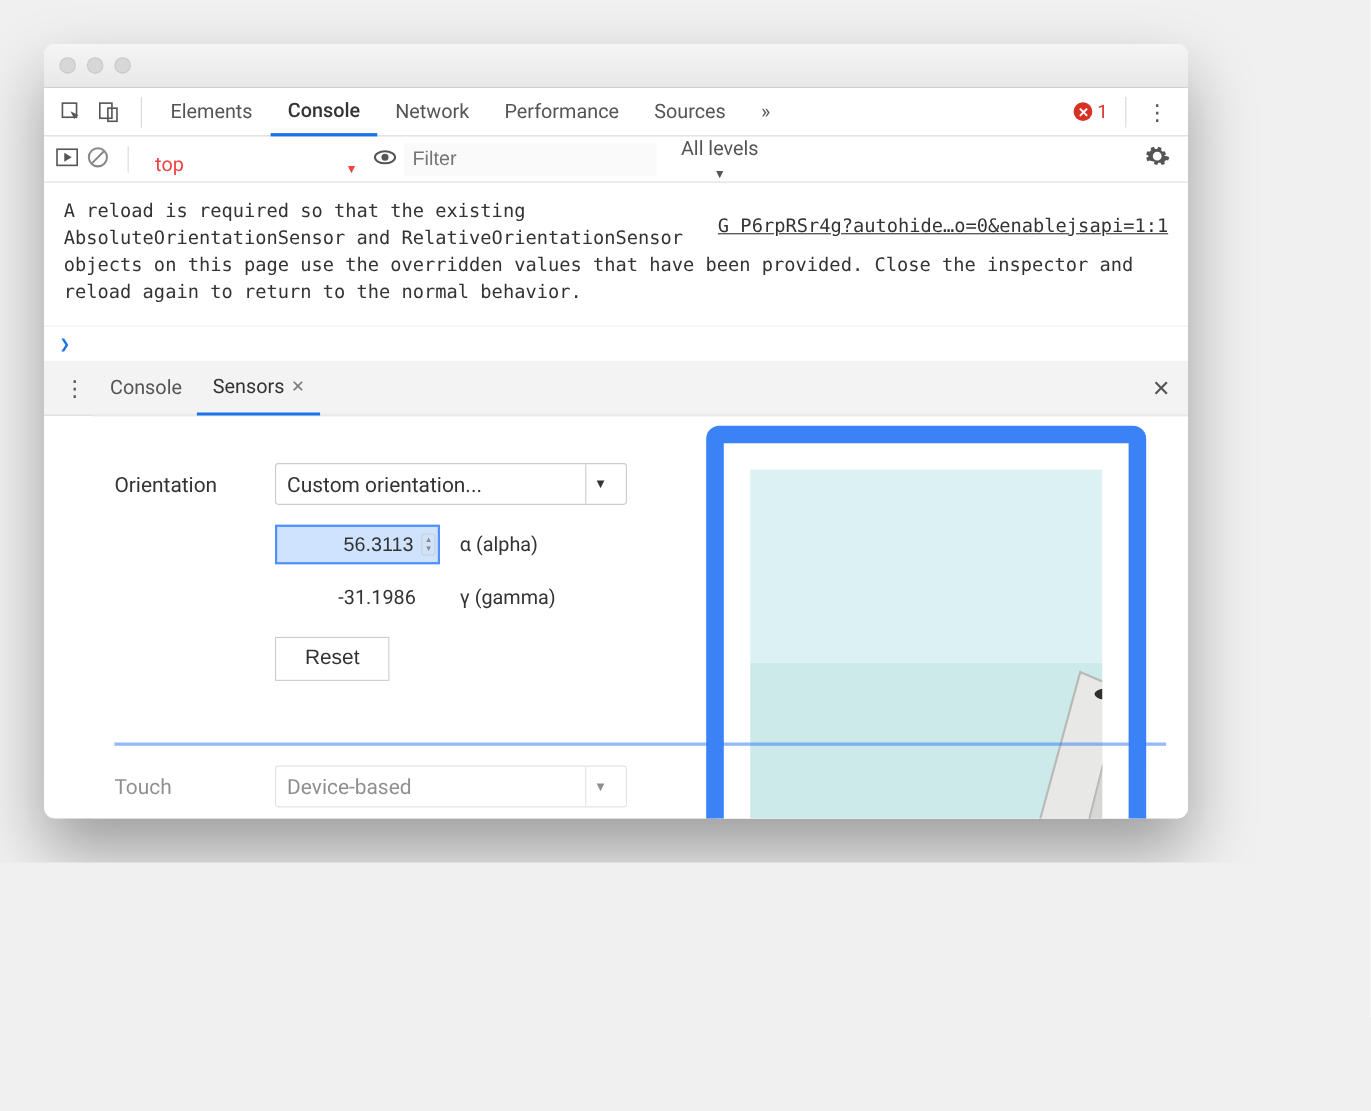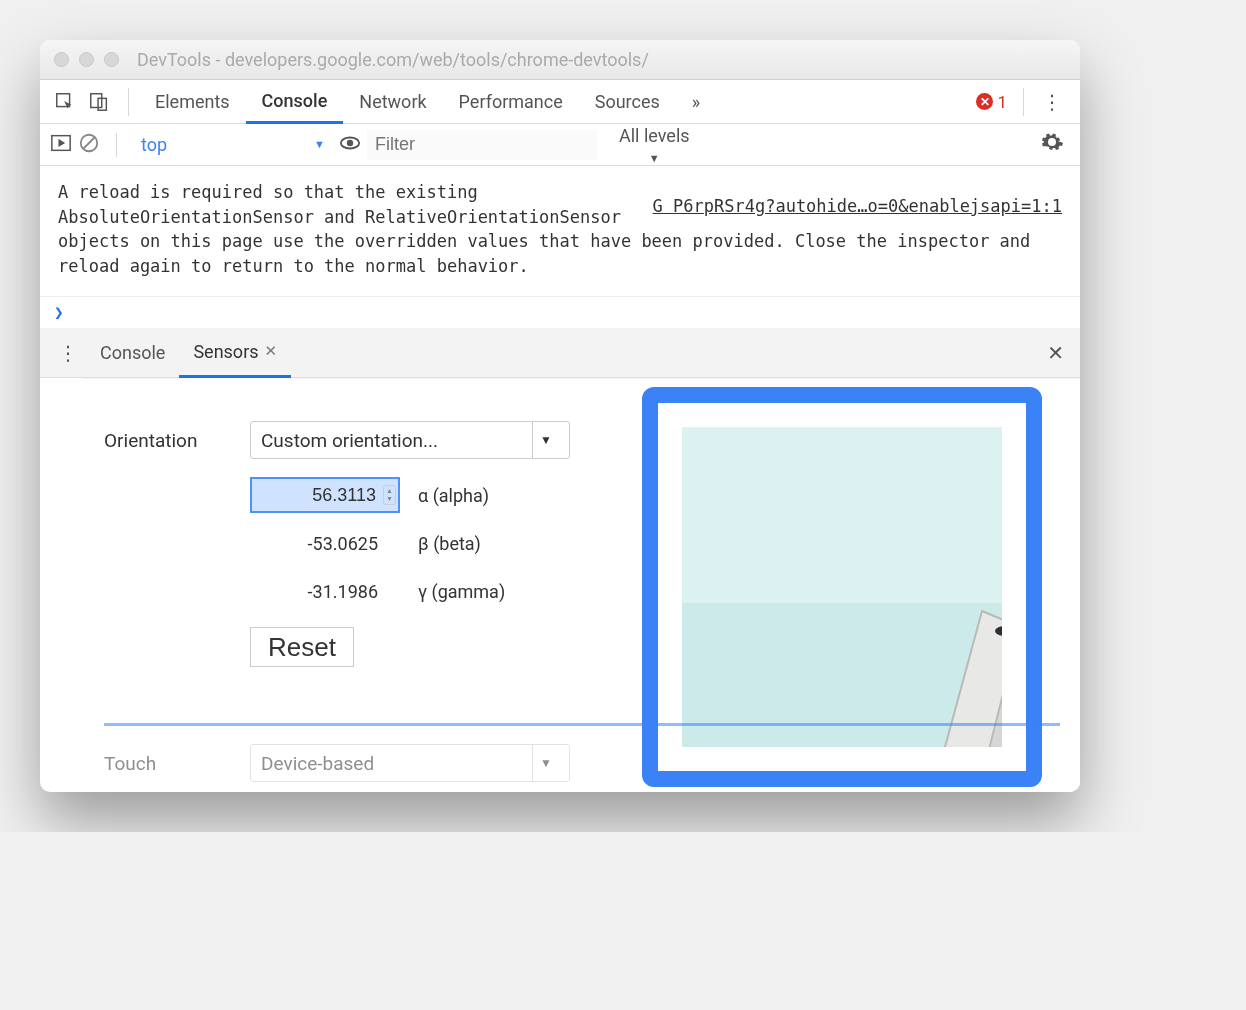--- a/index.html
+++ b/index.html
@@ -116,24 +116,24 @@
       align-items: center;
       padding: 0 10px;
       gap: 6px;
     }
     .ctx-select {
       min-width: 200px;
       height: 30px;
       border: none;
       background: transparent;
       font-size: 18px;
-      color: #3b82f6;
+      color: #ef4444;
       padding: 0 8px;
       display: flex;
-      align-items: center;
+      align-items: flex-end;
       justify-content: space-between;
       cursor: pointer;
       gap: 17px;
     }
     .ctx-select .caret { font-size: 11px; }
     .filter-input {
       height: 30px;
       width: 230px;
       padding: 2px 8px;
       font-size: 18px;
@@ -288,21 +288,21 @@
       color: #888;
       border:1px solid #ccc;
       border-radius:3px;
       padding:1px 2px;
     }
     .reset-btn {
       width: 104px;
       height: 40px;
       border: 1px solid #ccc;
       background: #fff;
-      font-size: 26px;
+      font-size: 19px;
       color: #333;
       cursor: pointer;
       margin-top: 12px;
     }
     .highlight-box {
       position: absolute;
       top: 8px;
       right: 38px;
       width: 400px;
       height: 400px;
@@ -331,21 +331,20 @@
 <body>
 
 <div class="mac-window">
 
   <div class="titlebar">
     <div class="traffic">
       <div class="traffic-btn"></div>
       <div class="traffic-btn"></div>
       <div class="traffic-btn"></div>
     </div>
-    <div class="win-title">DevTools - developers.google.com/web/tools/chrome-devtools/</div>
   </div>
 
   <div class="toolbar">
     <div class="icon-btn">
       <svg class="icon-sm" viewBox="0 0 24 24" fill="none" stroke="#555" stroke-width="1.6">
         <rect x="3" y="3" width="14" height="14"></rect>
           <path d="M11 11 l8 4 -3 1 -1 3 z" fill="#555" stroke="none"></path>
       </svg>
     </div>
     <div class="icon-btn">
@@ -436,24 +435,20 @@
             <div style="position:relative">
               <input class="val-input sel" value="56.3113" style="">
               <div class="stepper">
                   <span>▲</span>
                   <span>▼</span>
                 </div>
             </div>
             <div class="val-label">α (alpha)</div>
           </div>
           <div class="val-row">
-            <div class="val-static">-53.0625</div>
-            <div class="val-label">β (beta)</div>
-          </div>
-          <div class="val-row">
             <div class="val-static">-31.1986</div>
             <div class="val-label">γ (gamma)</div>
           </div>
         </div>
         <button class="reset-btn">Reset</button>
       </div>
     </div>
 
     <div class="highlight-box">
       <div class="phone-stage">

